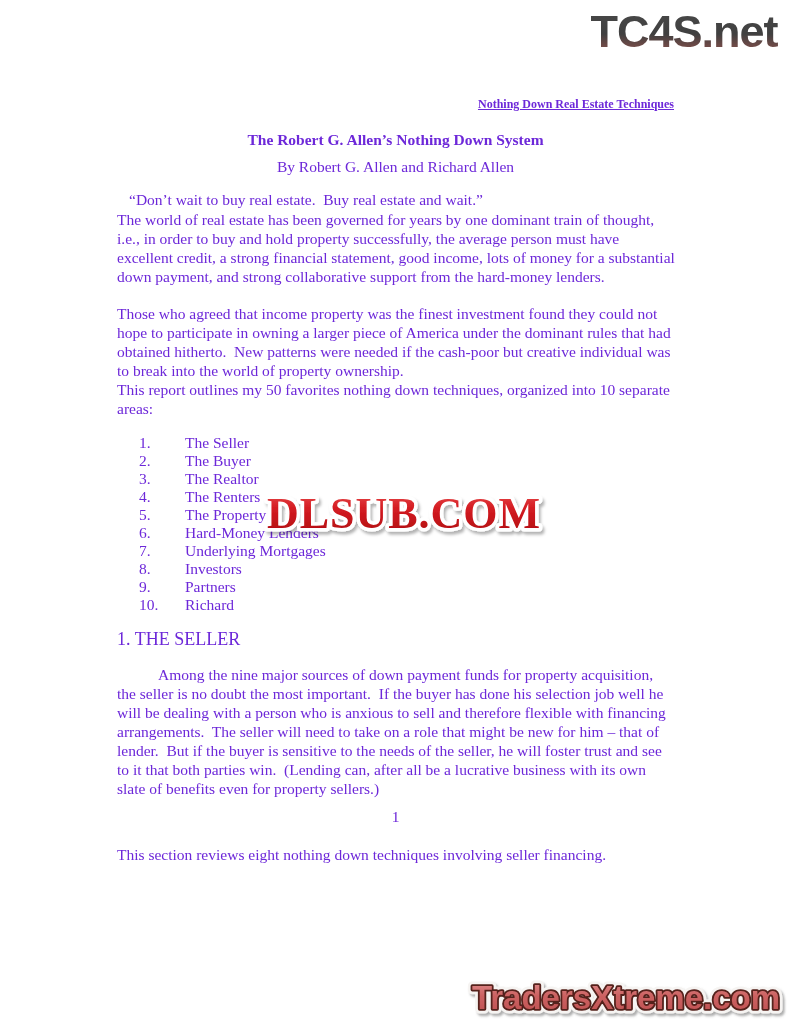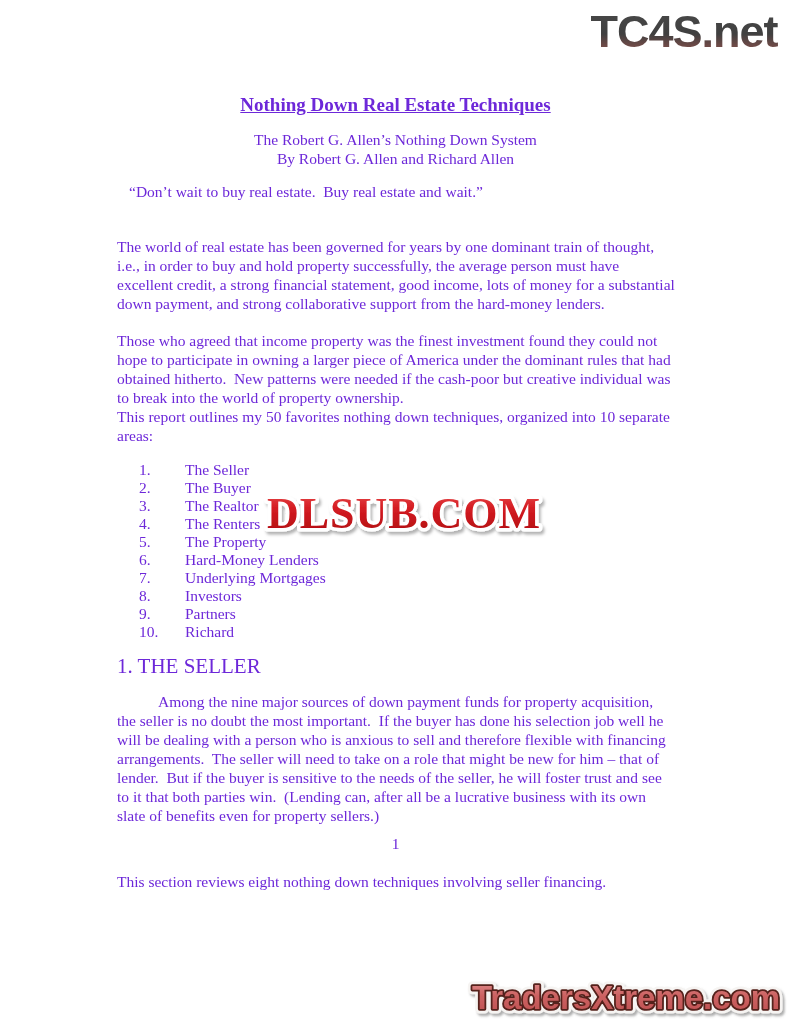--- a/index.html
+++ b/index.html
@@ -16,33 +16,34 @@
   .content{
     position:absolute;
     left:117px;top:95px;
     width:600px;
   }
   .centered{width:557px;text-align:center;}
   .doc-title{
     font-weight:bold;
     text-decoration:underline;
     margin:0;
-    font-size:19px;
+    font-size:12px;
+    text-align:right;
   }
-  .doc-subtitle{font-weight:normal;margin:16px 0 0 0;}
+  .doc-subtitle{font-weight:bold;margin:16px 0 8px 0;}
   .doc-byline{margin:0;}
   .para{margin:0;white-space:pre-wrap;}
   .quote{margin-top:14px;margin-left:12px;}
-  .p1{margin-top:36px;}
+  .p1{margin-top:1px;}
   .p2{margin-top:18px;}
   .p3{}
   .list{margin-top:16px;}
   .list-row{display:flex;line-height:18px;}
   .list-num{margin-left:22px;width:46px;flex:0 0 46px;}
-  .section-heading{margin:16px 0 0 0;font-weight:normal;font-size:21px;}
+  .section-heading{margin:16px 0 0 0;font-weight:normal;font-size:18px;}
   .section-para{margin-top:16px;text-indent:41px;}
   .page-number{margin-top:9px;}
   .closing{margin-top:19px;}
   .logo-tc4s{position:absolute;top:3px;right:2px;filter:blur(0.3px);}
   .wm-dlsub{position:absolute;left:243px;top:482px;}
   .wm-traders{position:absolute;left:460px;top:976px;}
 </style>
 </head>
 <body>
 

